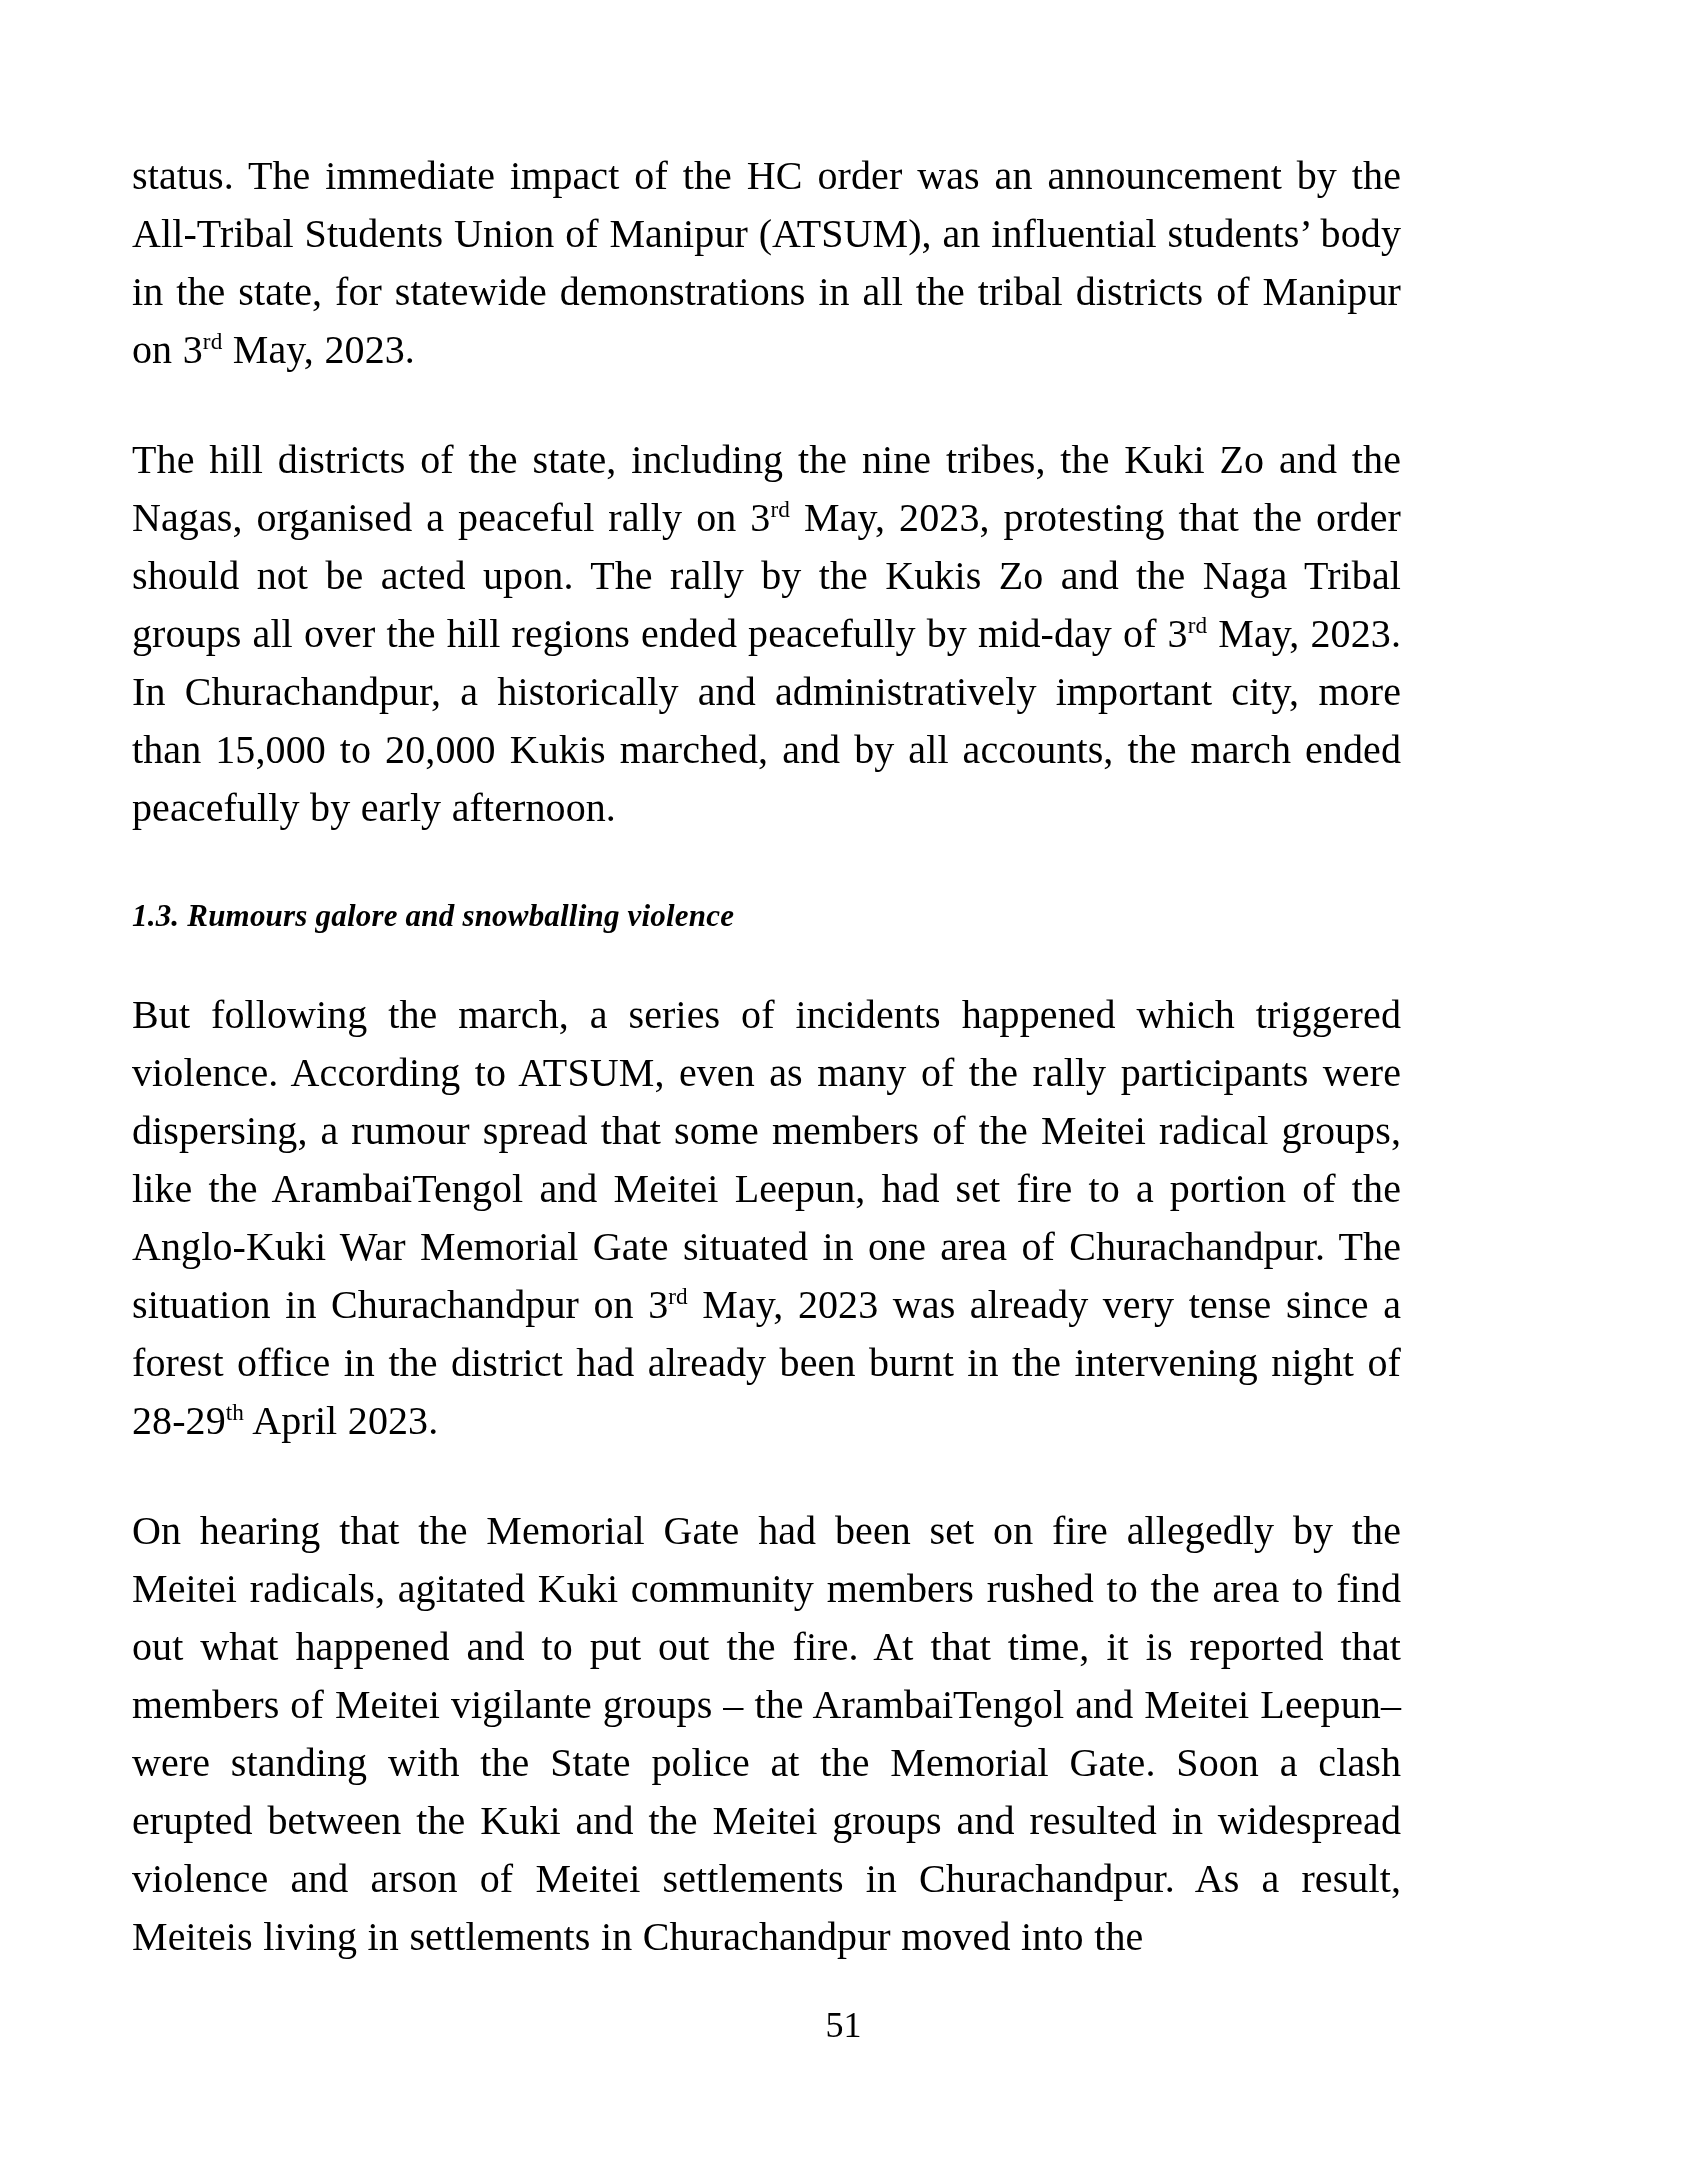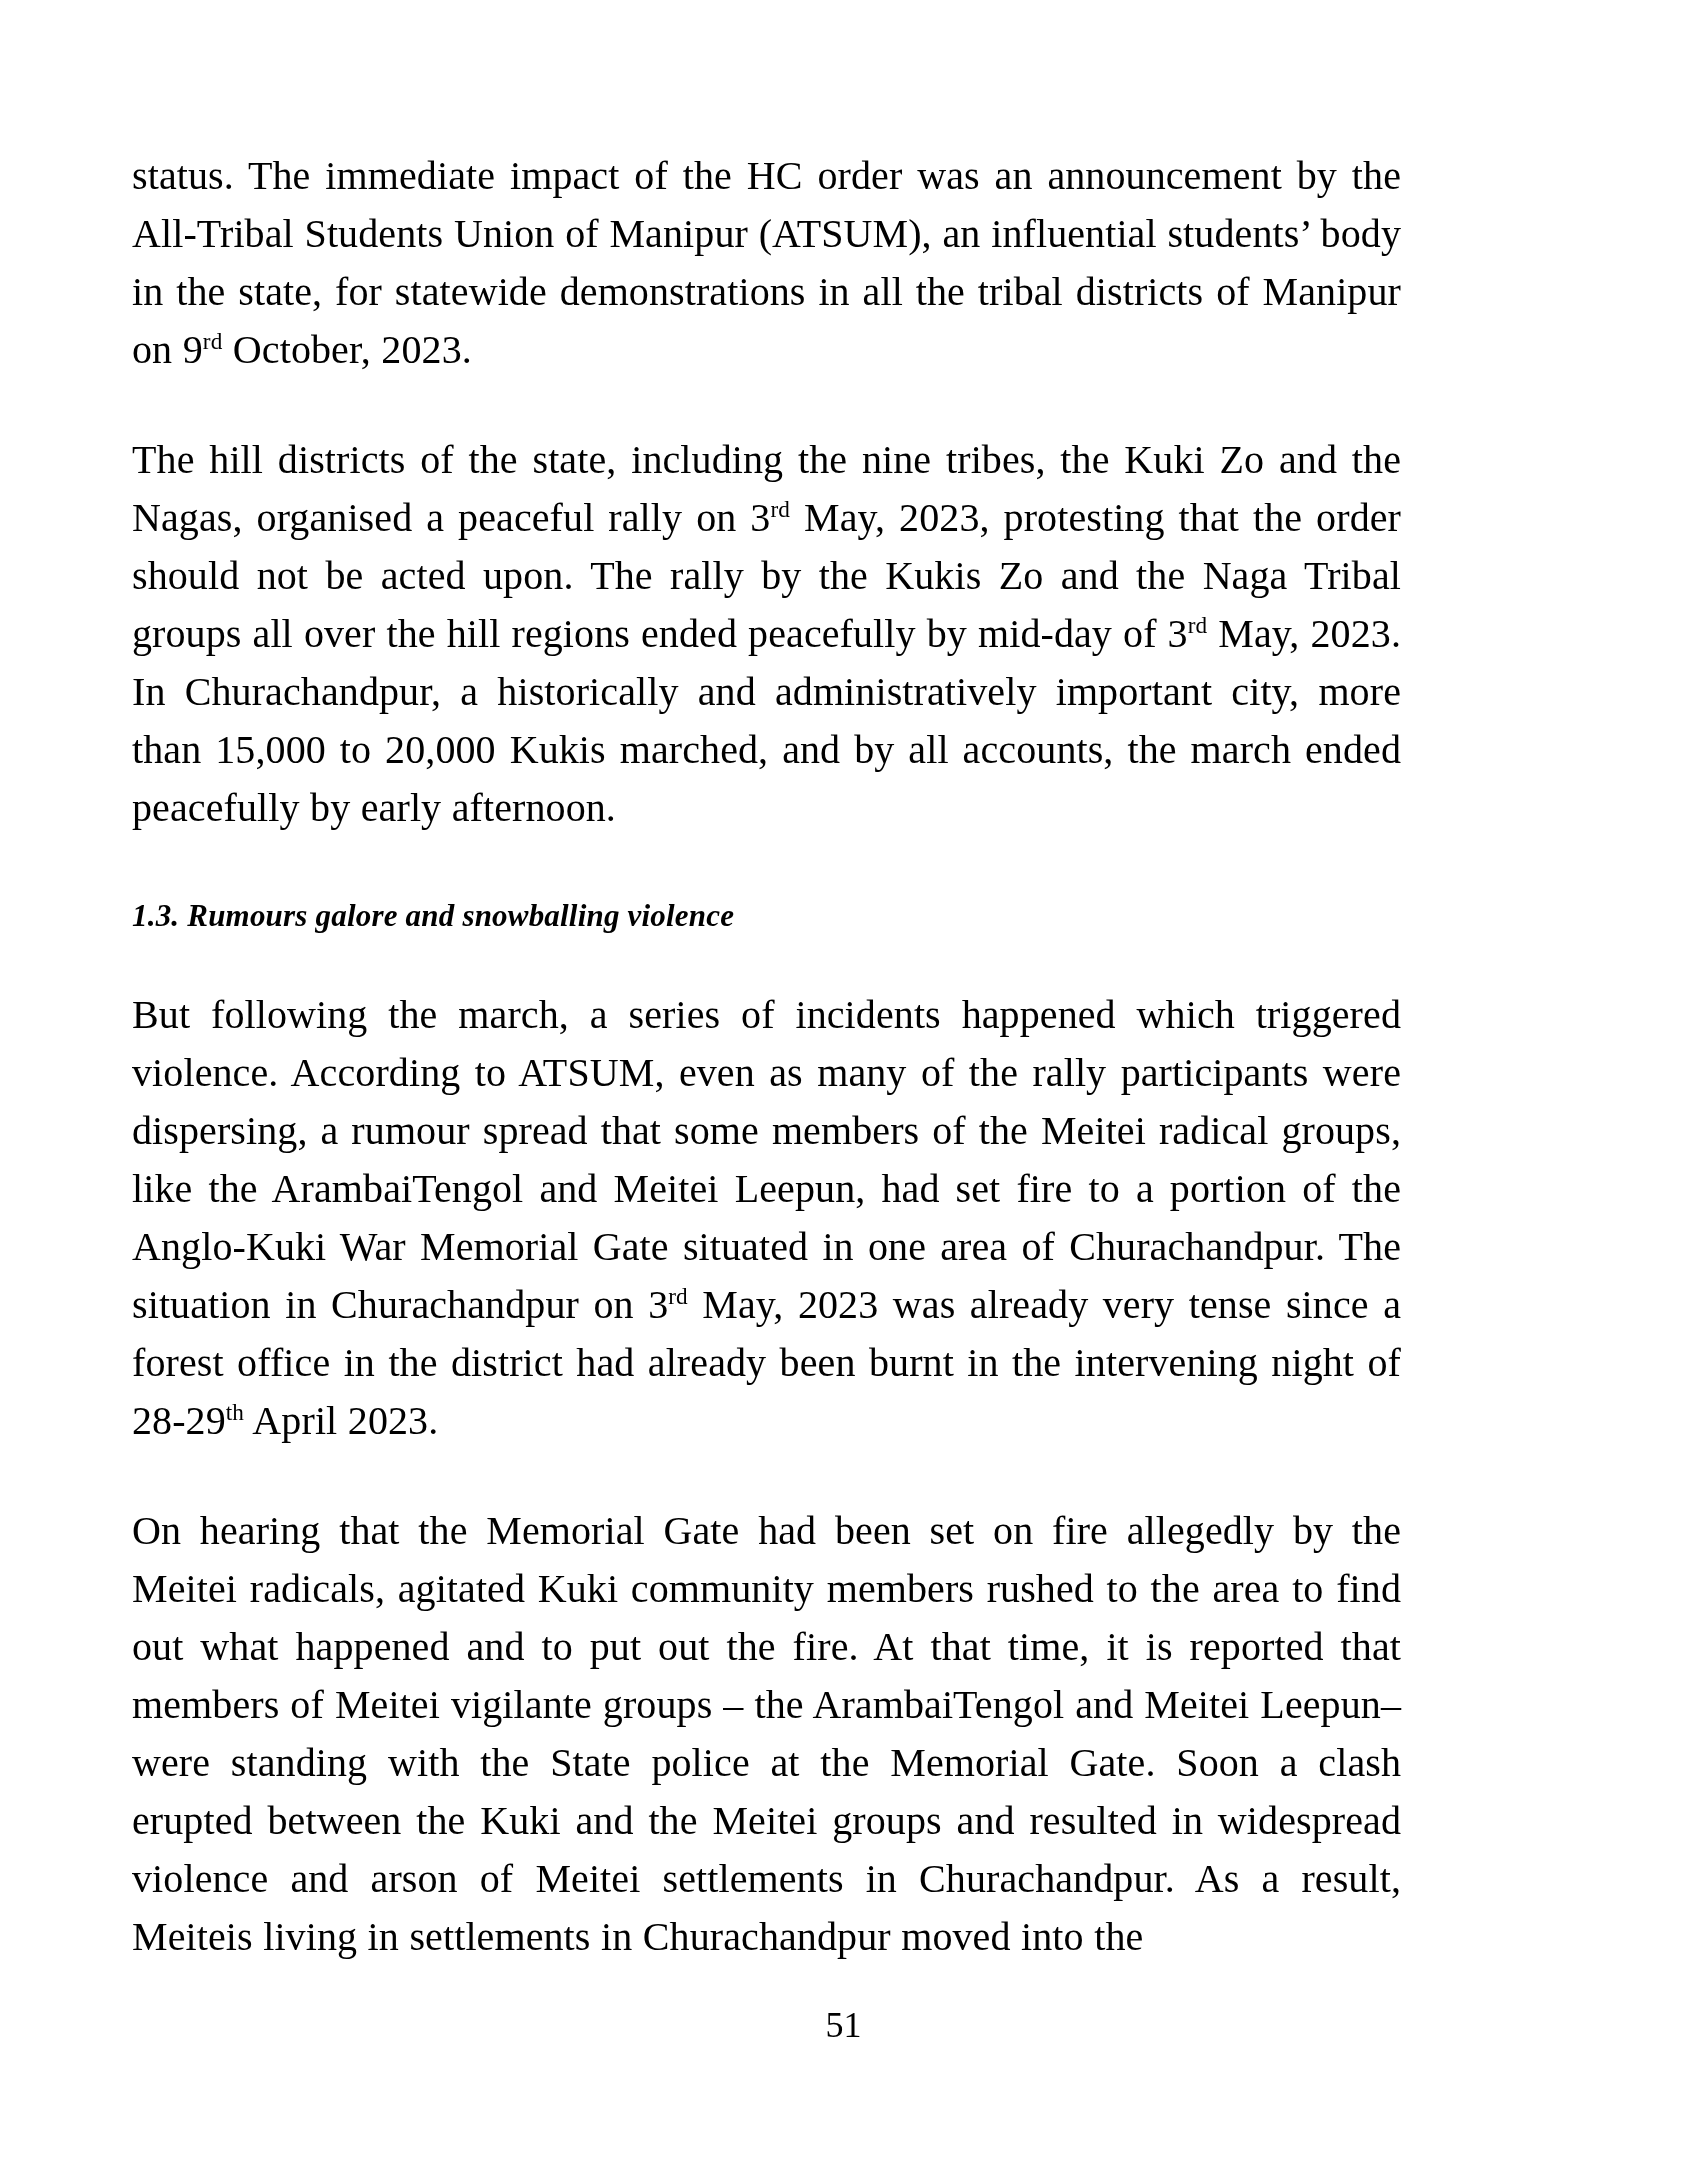--- a/index.html
+++ b/index.html
@@ -57,21 +57,21 @@
     font-size: 36px;
     line-height: 43px;
   }
 </style>
 </head>
 <body>
 
 <div class="page">
   <div class="content">
 
-    <p class="para"><span>status. The immediate impact of the HC order was an announcement by the All-Tribal Students Union of Manipur (ATSUM), an influential students’ body in the state, for statewide demonstrations in all the tribal districts of Manipur on 9</span><sup>rd</sup><span> October, 2023.</span></p>
+    <p class="para"><span>status. The immediate impact of the HC order was an announcement by the All-Tribal Students Union of Manipur (ATSUM), an influential students’ body in the state, for statewide demonstrations in all the tribal districts of Manipur on 3</span><sup>rd</sup><span> May, 2023.</span></p>
 
     <p class="para"><span>The hill districts of the state, including the nine tribes, the Kuki Zo and the Nagas, organised a peaceful rally on 3</span><sup>rd</sup><span> May, 2023, protesting that the order should not be acted upon. The rally by the Kukis Zo and the Naga Tribal groups all over the hill regions ended peacefully by mid-day of 3</span><sup>rd</sup><span> May, 2023. In Churachandpur, a historically and administratively important city, more than 15,000 to 20,000 Kukis marched, and by all accounts, the march ended peacefully by early afternoon.</span></p>
 
     <h2 class="section-heading">1.3. Rumours galore and snowballing violence</h2>
 
     <p class="para"><span>But following the march, a series of incidents happened which triggered violence. According to ATSUM, even as many of the rally participants were dispersing, a rumour spread that some members of the Meitei radical groups, like the ArambaiTengol and Meitei Leepun, had set fire to a portion of the Anglo-Kuki War Memorial Gate situated in one area of Churachandpur. The situation in Churachandpur on 3</span><sup>rd</sup><span> May, 2023 was already very tense since a forest office in the district had already been burnt in the intervening night of 28-29</span><sup>th</sup><span> April 2023.</span></p>
 
     <p class="para">On hearing that the Memorial Gate had been set on fire allegedly by the Meitei radicals, agitated Kuki community members rushed to the area to find out what happened and to put out the fire. At that time, it is reported that members of Meitei vigilante groups – the ArambaiTengol and Meitei Leepun– were standing with the State police at the Memorial Gate. Soon a clash erupted between the Kuki and the Meitei groups and resulted in widespread violence and arson of Meitei settlements in Churachandpur. As a result, Meiteis living in settlements in Churachandpur moved into the</p>
 
   </div>

